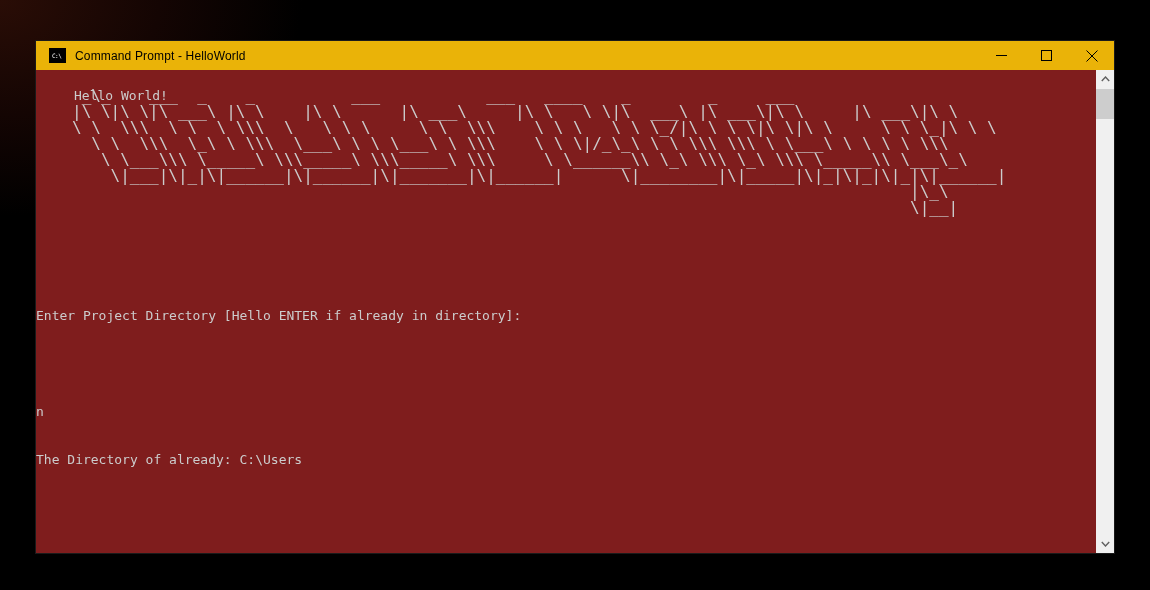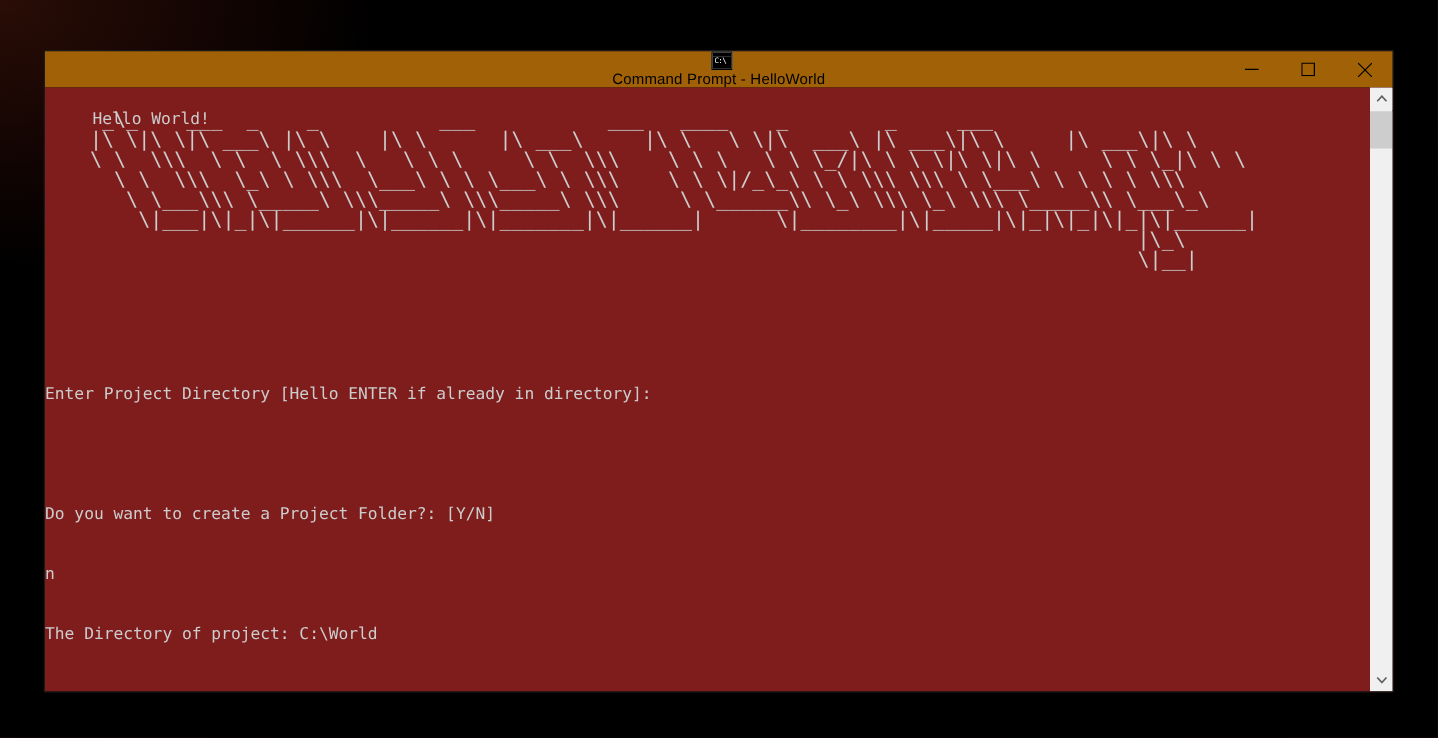--- a/index.html
+++ b/index.html
@@ -32,25 +32,24 @@
     width: 1078px;
     height: 512px;
     background: #000000;
     box-shadow: 0 0 0 1px #1a1a1a;
   }
 
   
   #titlebar {
     position: relative;
     height: 29px;
-    background: #a16207;
+    background: #eab308;
     display: flex;
     align-items: center;
     user-select: none;
-    flex-direction: column;
   }
 
   #app-icon {
     width: 17px;
     height: 15px;
     margin-left: 13px;
     margin-right: 9px;
     flex: none;
     position: relative;
     background: #ffffff;
@@ -233,23 +232,22 @@
     \|___|\|_|\|______|\|______|\|_______|\|______|      \|________|\|_____|\|_|\|_|\|_|\|______|
                                                                                        |\_\
                                                                                        \|__|</pre>
       </div>
 
       <div style="position:absolute; left:0; top:206px; right:22px;
                   font-family:'DejaVu Sans Mono','Liberation Mono',monospace;
                   font-size:13px; line-height:16px; white-space:pre; color:#cccccc;">
         <div class="pad">Enter Project Directory [Hello ENTER if already in directory]:</div>
         <div class="pad">&nbsp;</div>
-        <div class="pad">Do you want to create a Project Folder?: [Y/N]</div>
         <div class="pad">n</div>
-        <div class="pad">The Directory of project: C:\World</div>
+        <div class="pad">The Directory of already: C:\Users</div>
         <div class="pad">&nbsp;</div>
         
         
         
         
         
         
         
         
         

